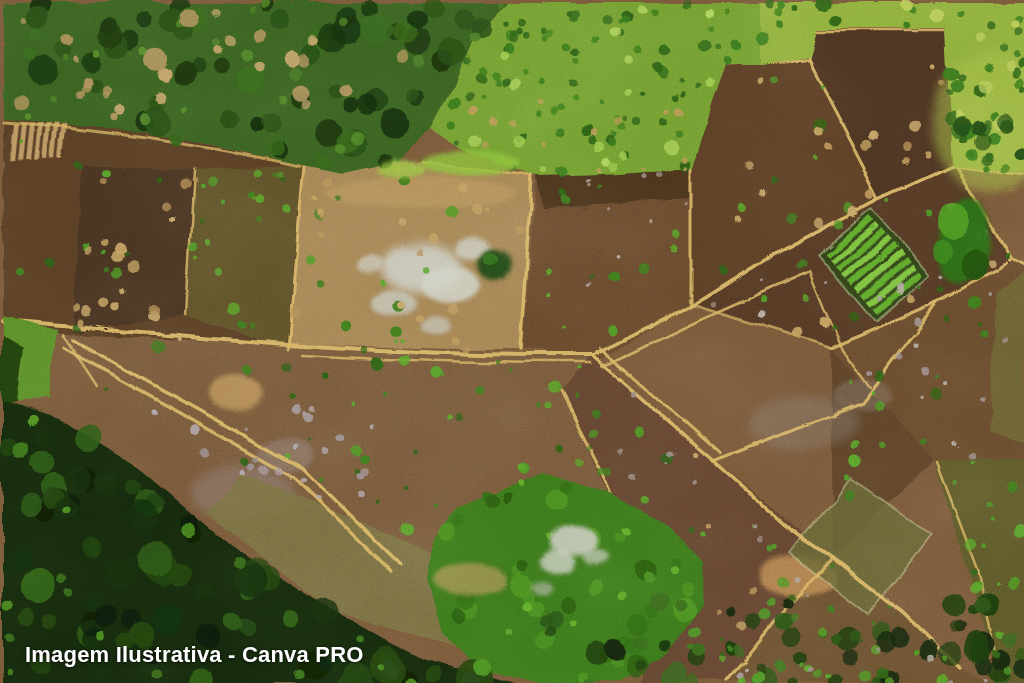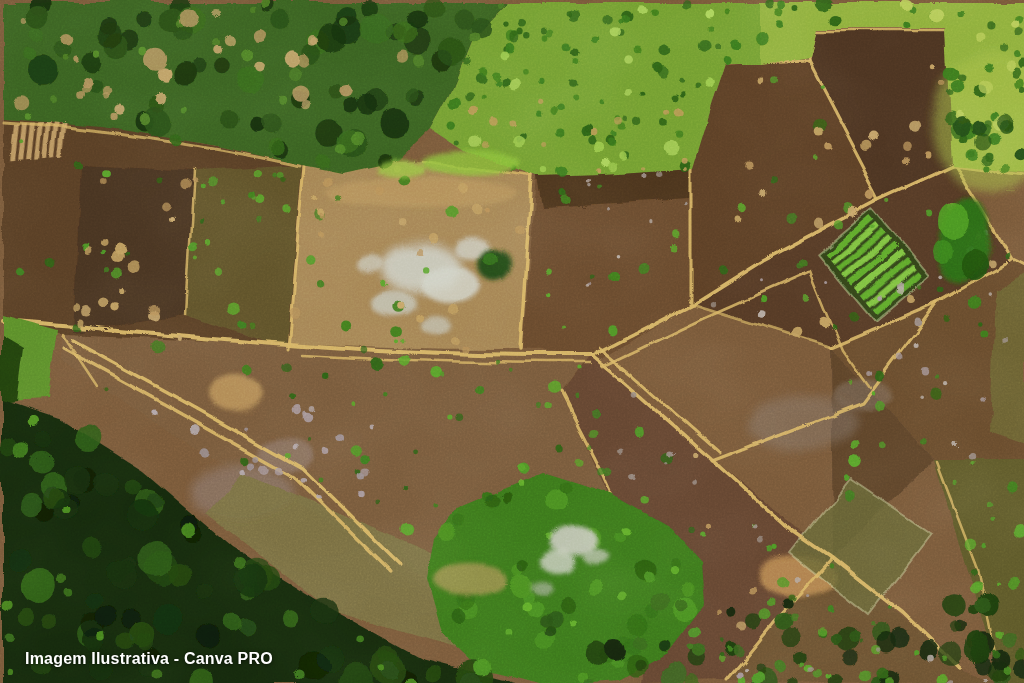--- a/index.html
+++ b/index.html
@@ -3,21 +3,21 @@
 <meta charset="utf-8">
 <style>
   html,body{margin:0;padding:0;background:#222;}
   .photo-frame{
     position:relative;width:1024px;height:683px;overflow:hidden;
     font-family:"Liberation Sans",sans-serif;
   }
   .photo-frame svg{display:block;width:1024px;height:683px;}
   .watermark{
     position:absolute;left:25px;bottom:15px;z-index:5;
-    color:#ffffff;font-weight:bold;font-size:16px;letter-spacing:.2px;
+    color:#ffffff;font-weight:bold;font-size:22px;letter-spacing:.2px;
     text-shadow:0 1px 4px rgba(0,0,0,.55), 0 0 2px rgba(0,0,0,.35);
     user-select:none;
   }
 </style>
 </head>
 <body>
 
 <div class="photo-frame">
   <svg id="scene" viewBox="0 0 1024 683">
     <defs>

